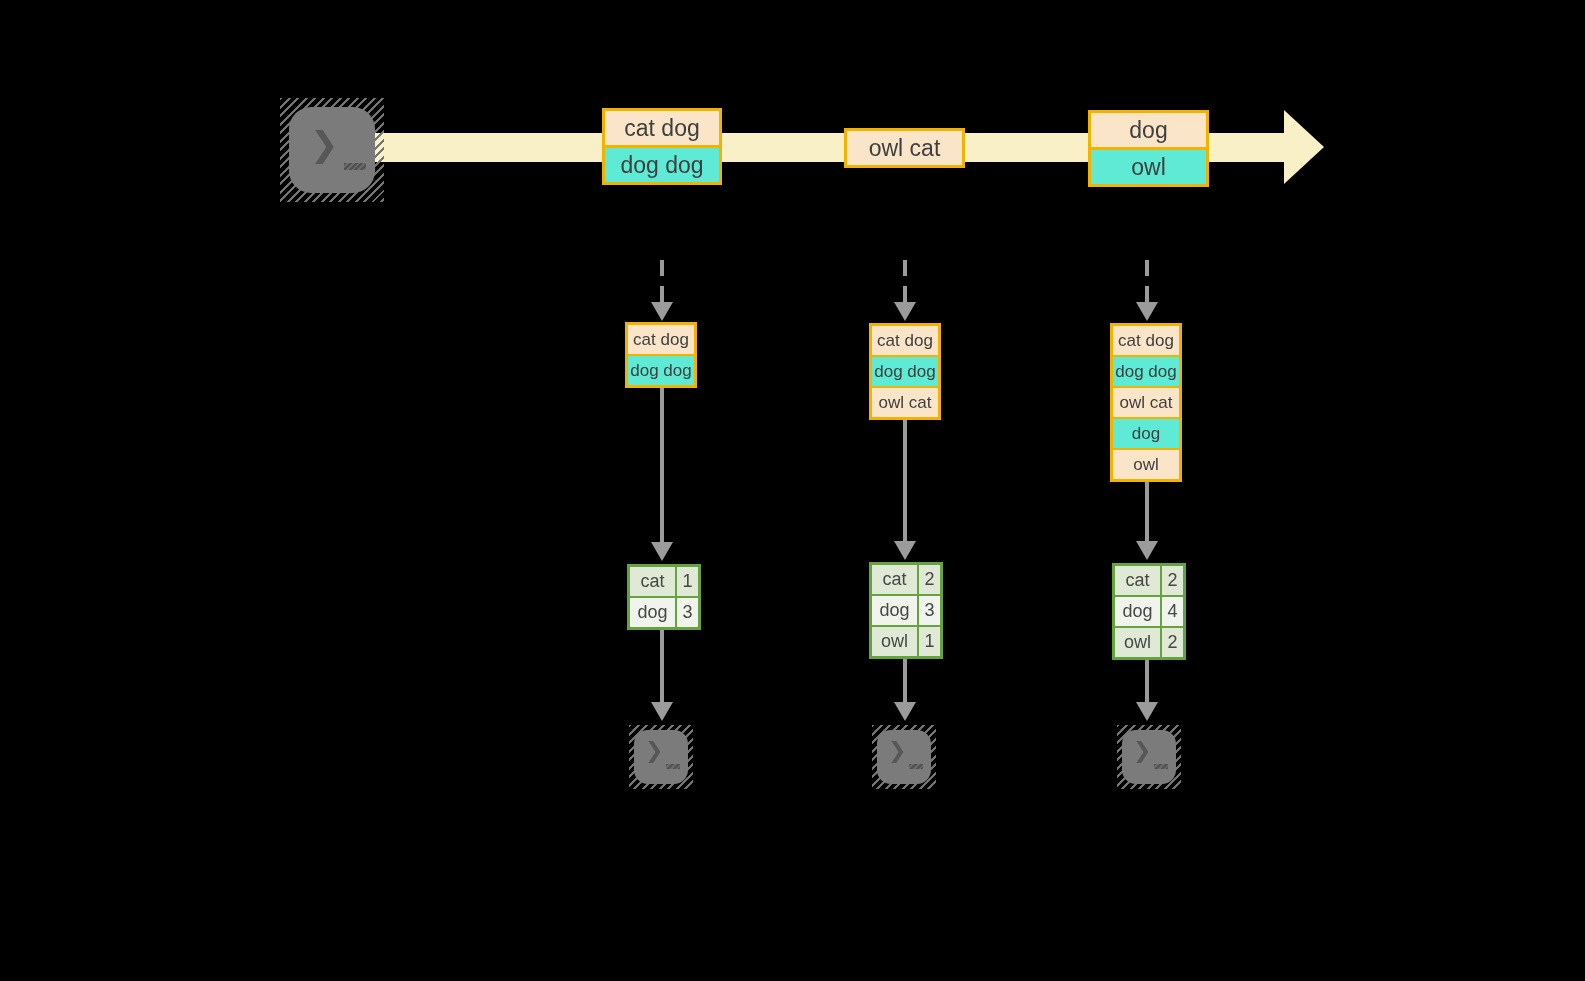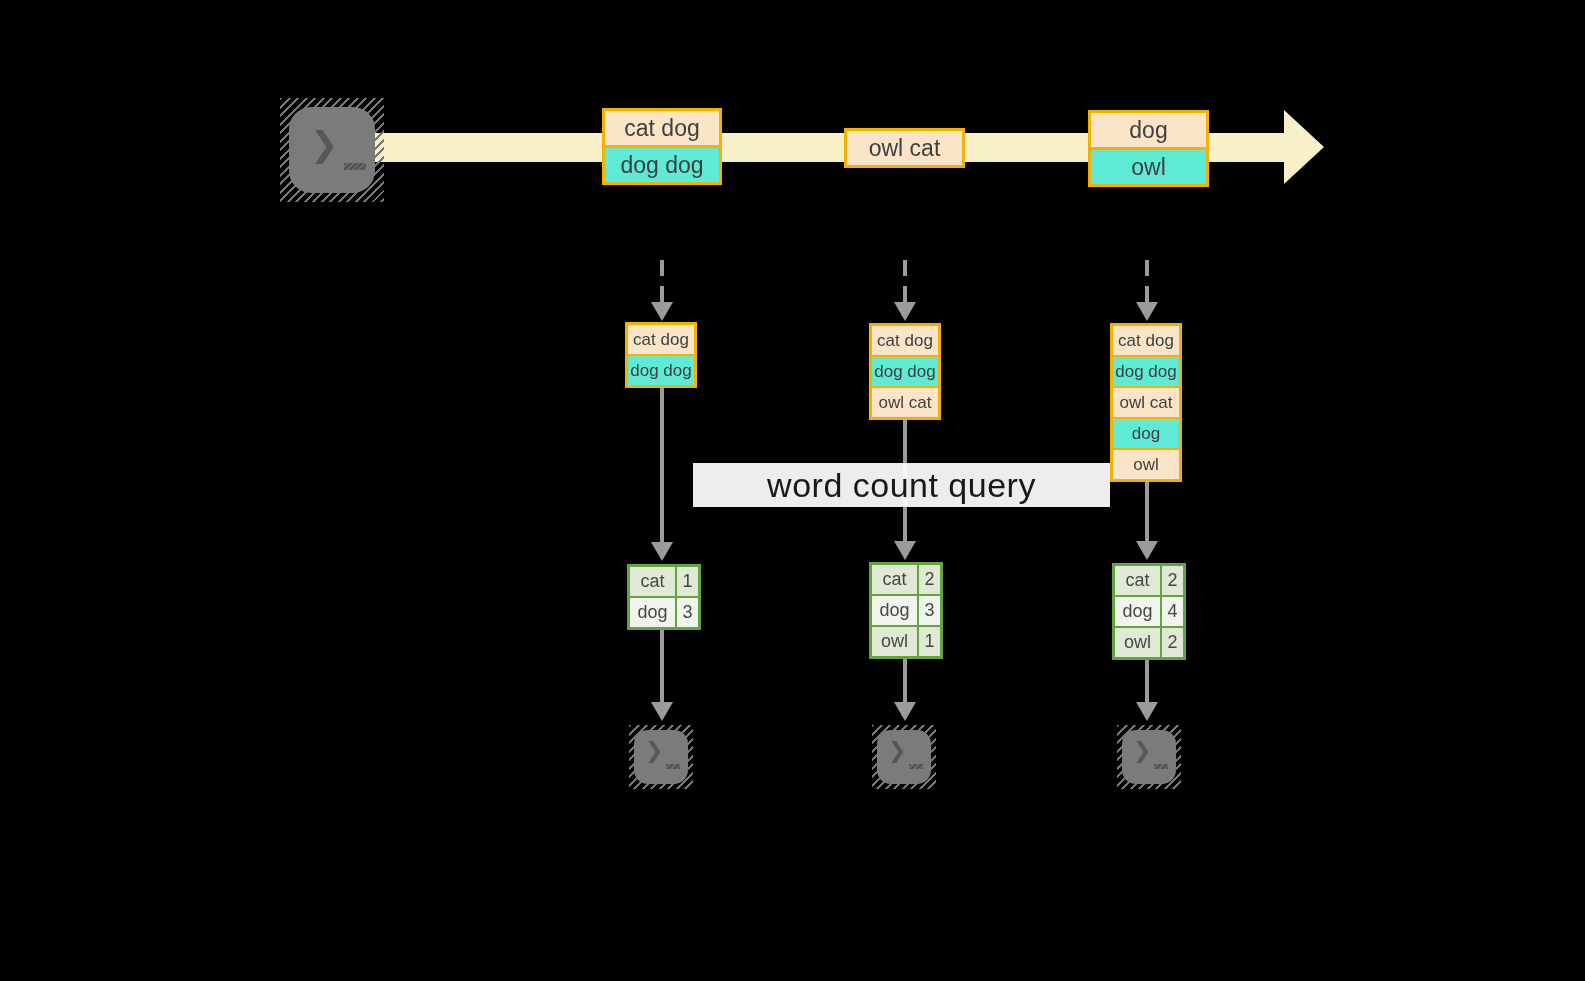--- a/index.html
+++ b/index.html
@@ -100,23 +100,20 @@
     <div class="cell row-peach">owl</div>
   </div>
 
   <div class="gline" style="left:660px;top:388px;height:154px;"></div>
   <div class="ahead" style="left:651px;top:542px;"></div>
   <div class="gline" style="left:903px;top:420px;height:121px;"></div>
   <div class="ahead" style="left:894px;top:541px;"></div>
   <div class="gline" style="left:1145px;top:482px;height:59px;"></div>
   <div class="ahead" style="left:1136px;top:541px;"></div>
 
-  <div class="qband">
-    <span>word count query</span>
-  </div>
 
   <div class="gtable" style="left:627px;top:564px;">
     <div class="trow sage">
       <div class="w">cat</div>
       <div class="c">1</div>
     </div>
     <div class="trow lite">
       <div class="w">dog</div>
       <div class="c">3</div>
     </div>

